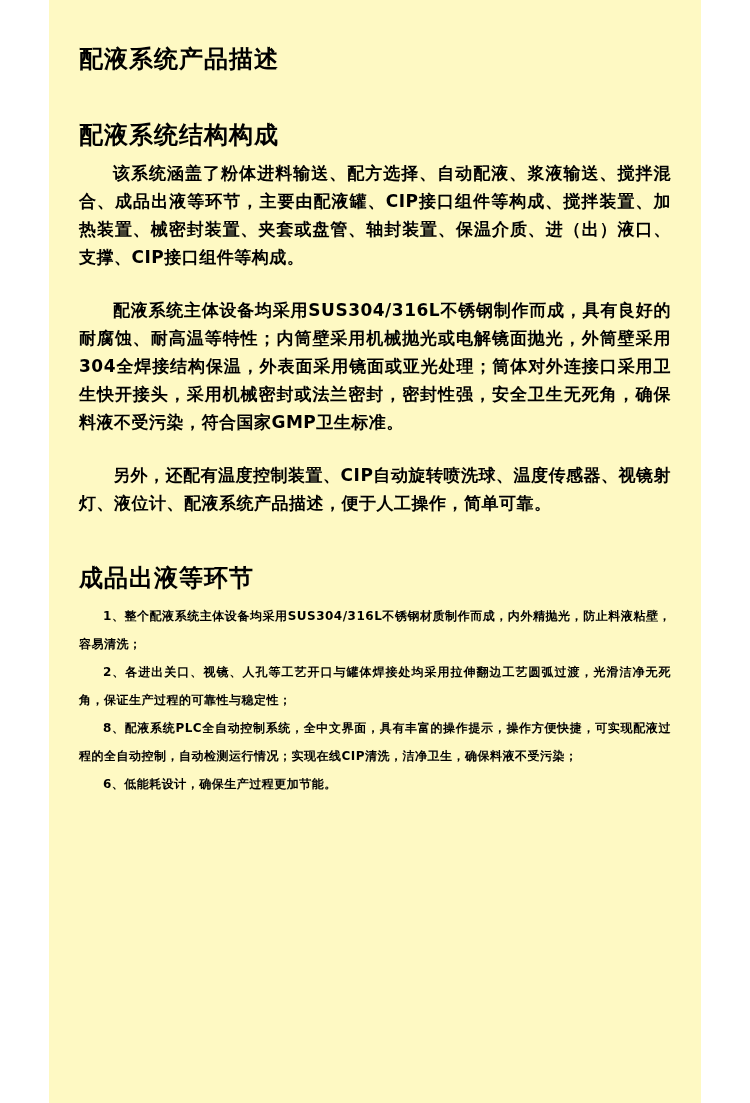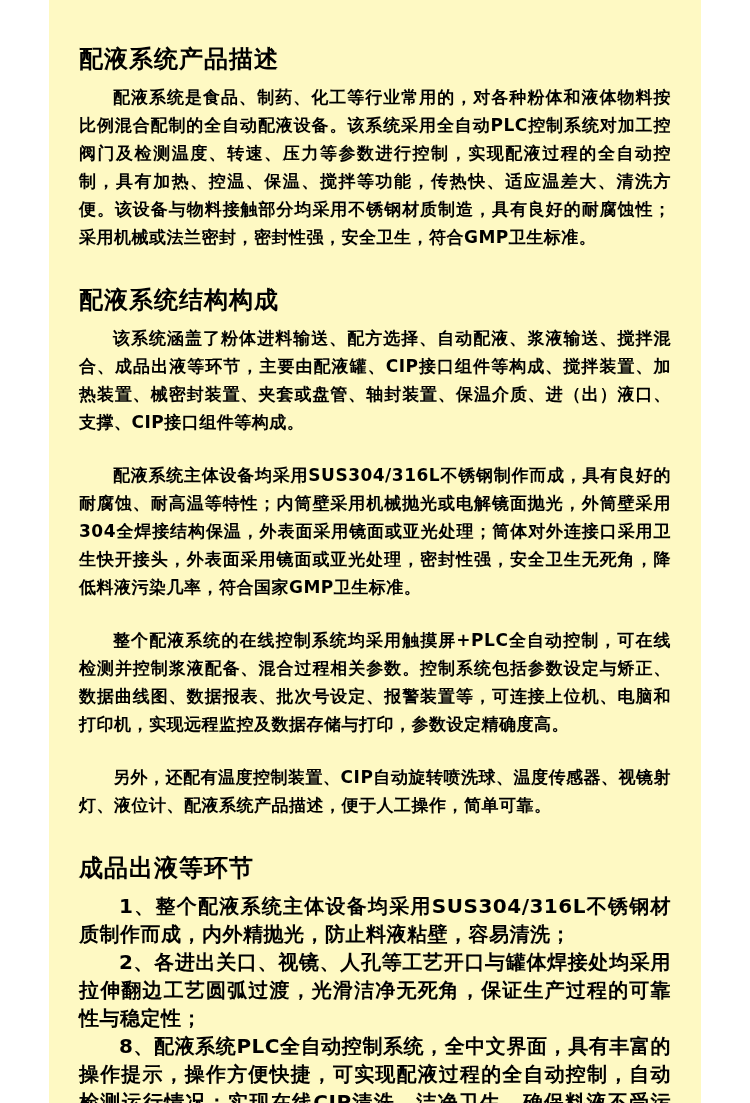--- a/index.html
+++ b/index.html
@@ -14,60 +14,58 @@
     margin: 0 auto;
     background: #fef9c3;
     box-sizing: border-box;
     padding: 44px 30px 40px 30px;
     font-family: "DejaVu Sans", "Liberation Sans", sans-serif;
     font-weight: bold;
     color: #000000;
     overflow: hidden;
   }
   .section { margin: 0; }
-  .section + .section { margin-top: 34px; }
+  .section + .section { margin-top: 46px; }
   .heading {
     font-size: 24px;
     line-height: 30px;
     margin: 0 0 9px 0;
     letter-spacing: 1px;
   }
   .para {
     font-size: 17px;
     line-height: 28px;
     margin: 0 0 25px 0;
     text-align: justify;
     text-indent: 2em;
     letter-spacing: 0.5px;
   }
   .para:last-child { margin-bottom: 0; }
   .feature-item {
-    font-size: 20px;
+    font-size: 12px;
     line-height: 28px;
     margin: 0;
     text-align: justify;
     text-indent: 2em;
     letter-spacing: 0.5px;
   }
 </style>
 </head>
 <body>
 
 <div class="page">
 
   <div class="section">
     <h1 class="heading">配液系统产品描述</h1>
-    <p class="para">配液系统是食品、制药、化工等行业常用的，对各种粉体和液体物料按比例混合配制的全自动配液设备。该系统采用全自动PLC控制系统对加工控阀门及检测温度、转速、压力等参数进行控制，实现配液过程的全自动控制，具有加热、控温、保温、搅拌等功能，传热快、适应温差大、清洗方便。该设备与物料接触部分均采用不锈钢材质制造，具有良好的耐腐蚀性；采用机械或法兰密封，密封性强，安全卫生，符合GMP卫生标准。</p>
   </div>
 
   <div class="section">
     <h1 class="heading">配液系统结构构成</h1>
     <p class="para">该系统涵盖了粉体进料输送、配方选择、自动配液、浆液输送、搅拌混合、成品出液等环节，主要由配液罐、CIP接口组件等构成、搅拌装置、加热装置、械密封装置、夹套或盘管、轴封装置、保温介质、进（出）液口、支撑、CIP接口组件等构成。</p>
-    <p class="para">配液系统主体设备均采用SUS304/316L不锈钢制作而成，具有良好的耐腐蚀、耐高温等特性；内筒壁采用机械抛光或电解镜面抛光，外筒壁采用304全焊接结构保温，外表面采用镜面或亚光处理；筒体对外连接口采用卫生快开接头，外表面采用镜面或亚光处理，密封性强，安全卫生无死角，降低料液污染几率，符合国家GMP卫生标准。</p>
-    <p class="para">整个配液系统的在线控制系统均采用触摸屏+PLC全自动控制，可在线检测并控制浆液配备、混合过程相关参数。控制系统包括参数设定与矫正、数据曲线图、数据报表、批次号设定、报警装置等，可连接上位机、电脑和打印机，实现远程监控及数据存储与打印，参数设定精确度高。</p>
+    <p class="para">配液系统主体设备均采用SUS304/316L不锈钢制作而成，具有良好的耐腐蚀、耐高温等特性；内筒壁采用机械抛光或电解镜面抛光，外筒壁采用304全焊接结构保温，外表面采用镜面或亚光处理；筒体对外连接口采用卫生快开接头，采用机械密封或法兰密封，密封性强，安全卫生无死角，确保料液不受污染，符合国家GMP卫生标准。</p>
     <p class="para">另外，还配有温度控制装置、CIP自动旋转喷洗球、温度传感器、视镜射灯、液位计、配液系统产品描述，便于人工操作，简单可靠。</p>
   </div>
 
   <div class="section">
     <h1 class="heading">成品出液等环节</h1>
     <p class="feature-item">1、整个配液系统主体设备均采用SUS304/316L不锈钢材质制作而成，内外精抛光，防止料液粘壁，容易清洗；</p>
     <p class="feature-item">2、各进出关口、视镜、人孔等工艺开口与罐体焊接处均采用拉伸翻边工艺圆弧过渡，光滑洁净无死角，保证生产过程的可靠性与稳定性；</p>
     <p class="feature-item">8、配液系统PLC全自动控制系统，全中文界面，具有丰富的操作提示，操作方便快捷，可实现配液过程的全自动控制，自动检测运行情况；实现在线CIP清洗，洁净卫生，确保料液不受污染；</p>
     <p class="feature-item">6、低能耗设计，确保生产过程更加节能。</p>
   </div>

